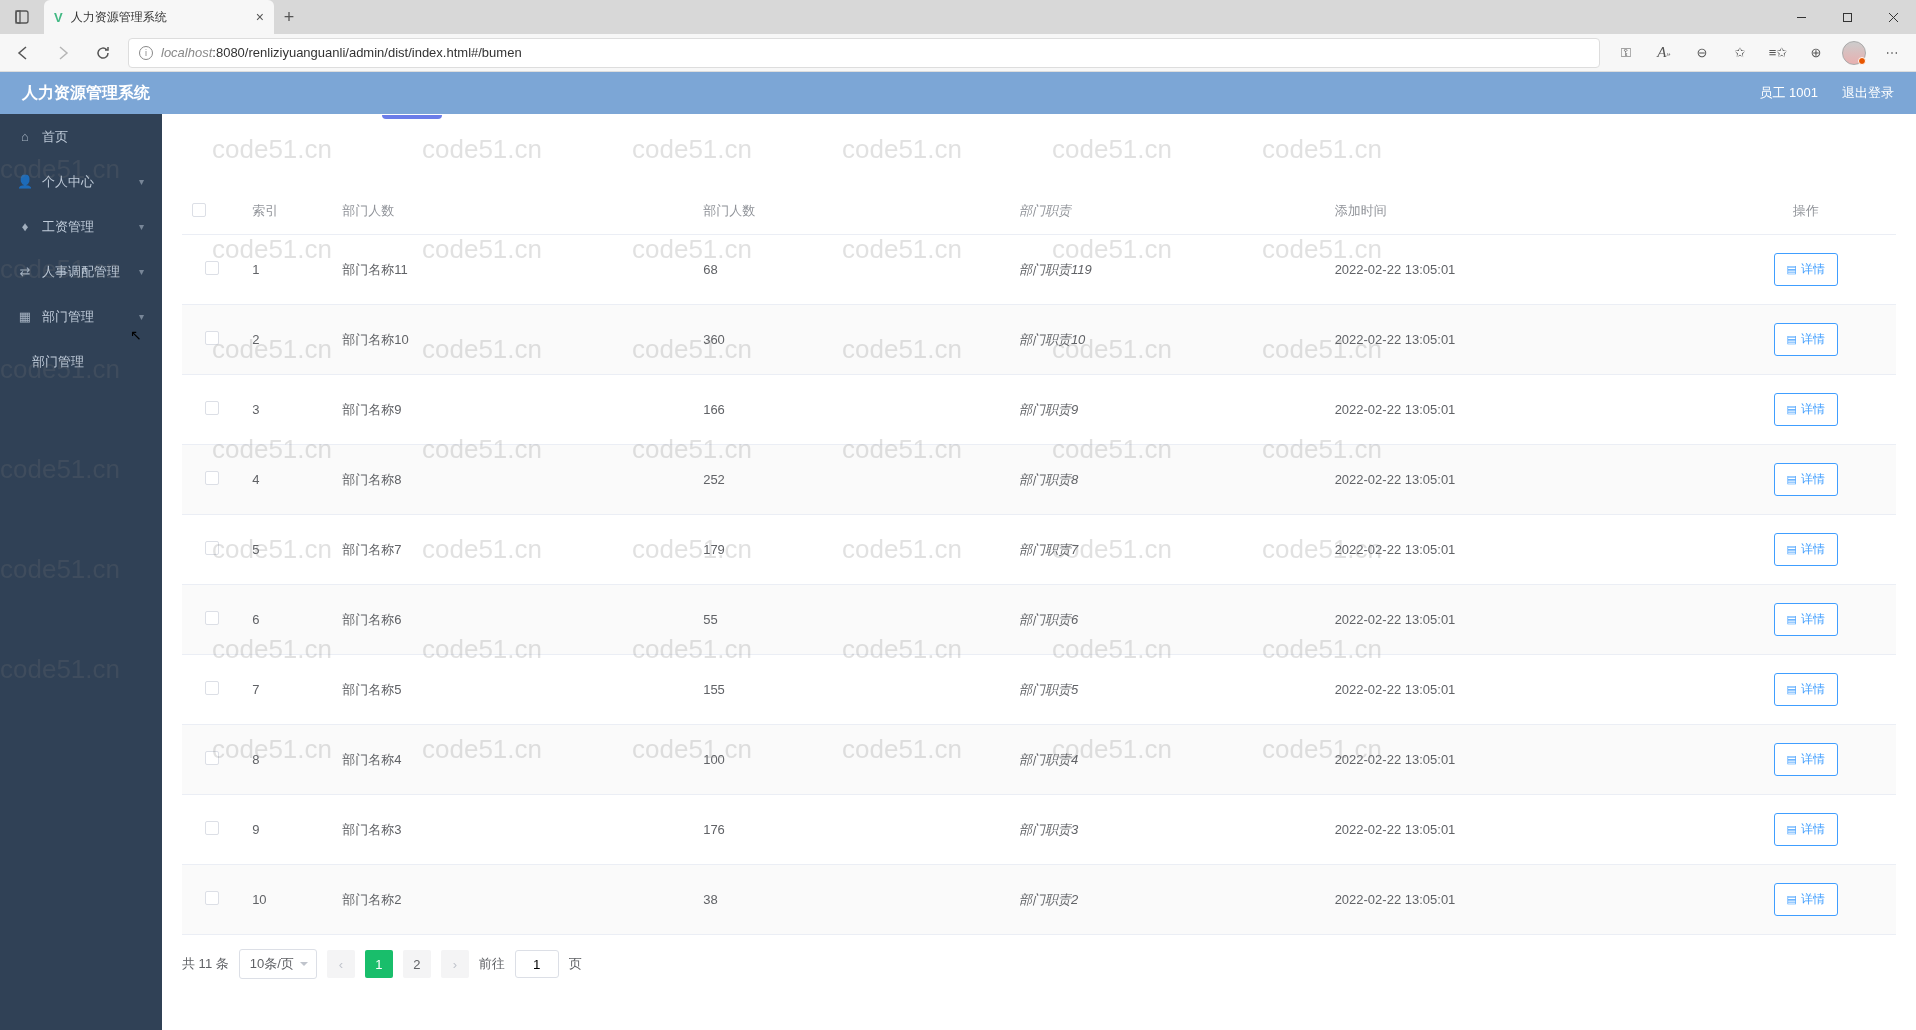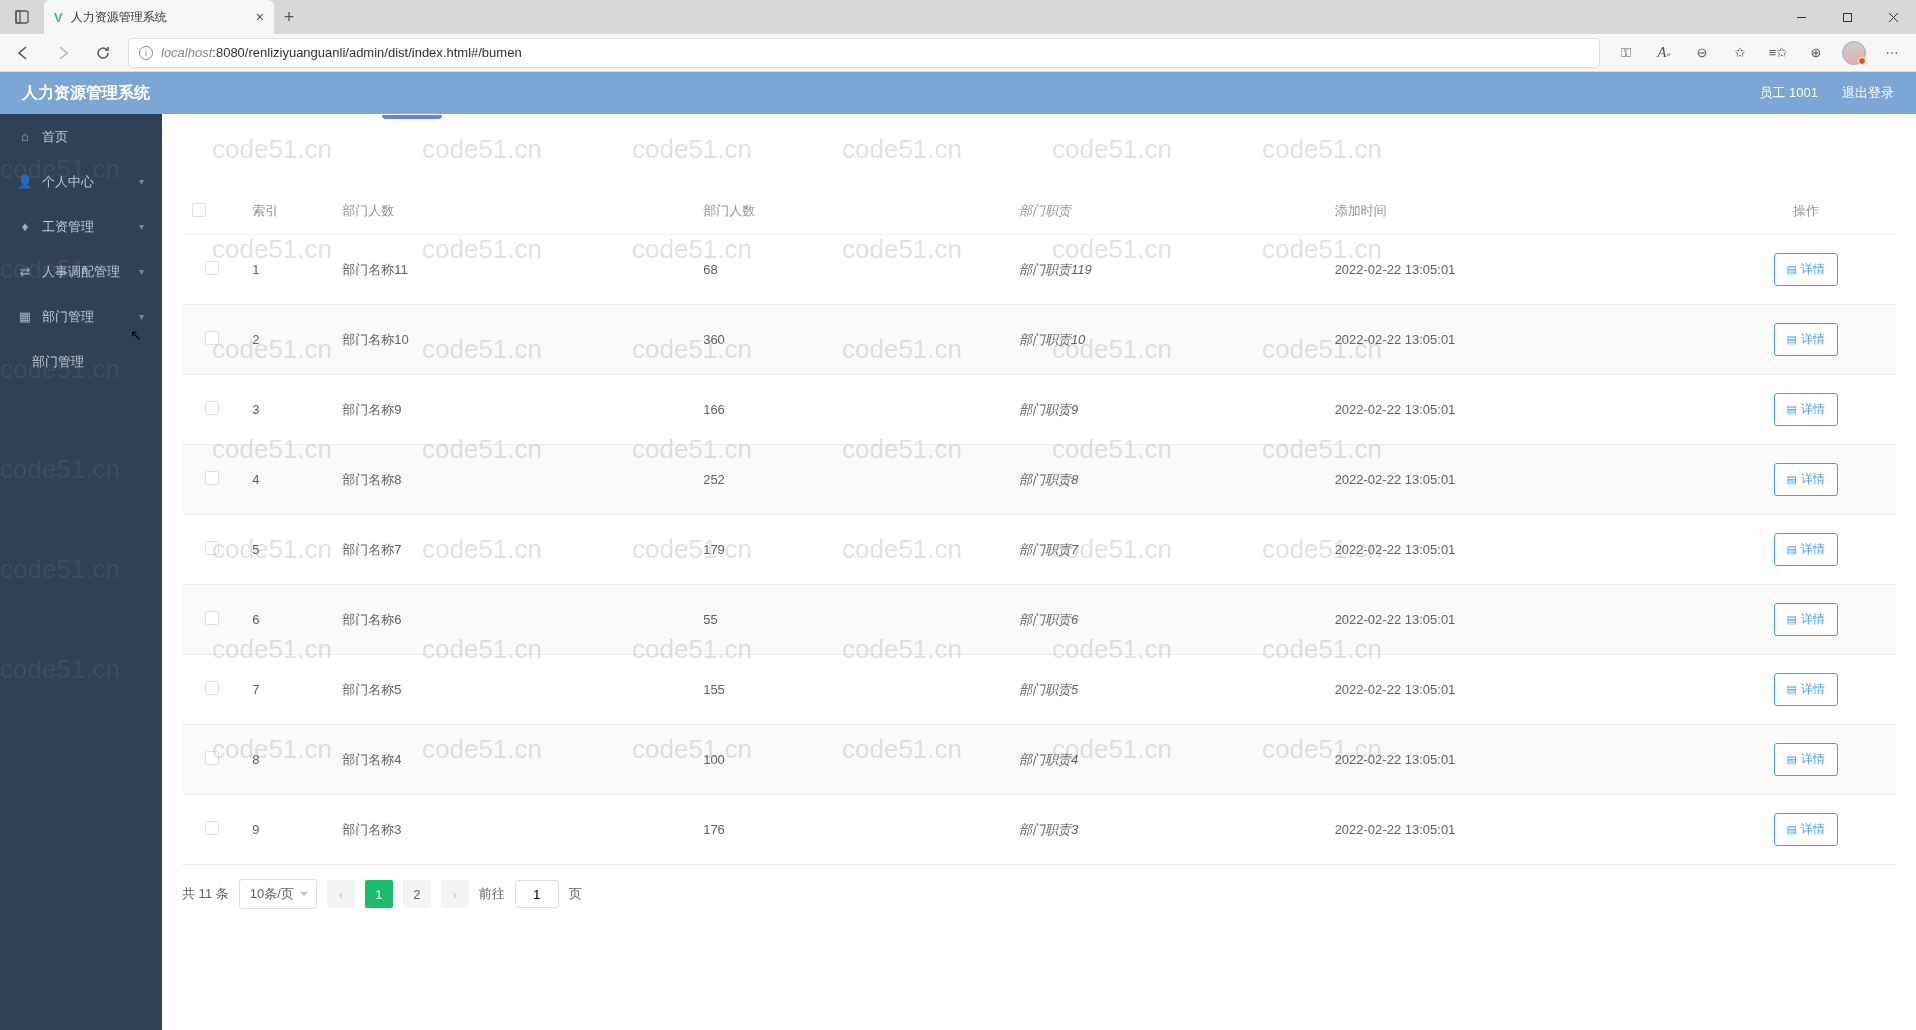--- a/index.html
+++ b/index.html
@@ -309,20 +309,32 @@
                 <span class="di">▤</span>
                 <span>详情</span>
               </span></td>
           </tr>
           <tr>
             <td class="col-chk"><span class="chk"></span></td>
             <td class="col-idx">9</td>
             <td class="col-name">部门名称3</td>
             <td class="col-count">176</td>
             <td class="col-duty">部门职责3</td>
+            <td class="col-time">2022-02-22 13:05:01</td>
+            <td class="col-action"><span class="btn-detail">
+                <span class="di">▤</span>
+                <span>详情</span>
+              </span></td>
+          </tr>
+          <tr>
+            <td class="col-chk"><span class="chk"></span></td>
+            <td class="col-idx">10</td>
+            <td class="col-name">部门名称2</td>
+            <td class="col-count">38</td>
+            <td class="col-duty">部门职责2</td>
             <td class="col-time">2022-02-22 13:05:01</td>
             <td class="col-action"><span class="btn-detail">
                 <span class="di">▤</span>
                 <span>详情</span>
               </span></td>
           </tr>
         </tbody>
     </table>
 
     <div class="pagination">

